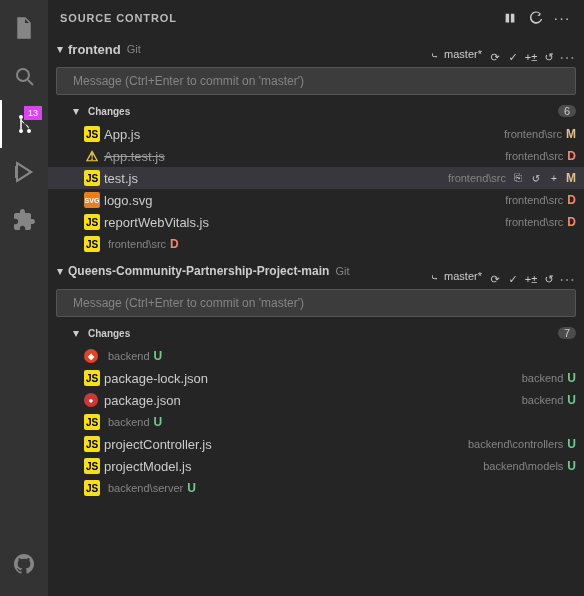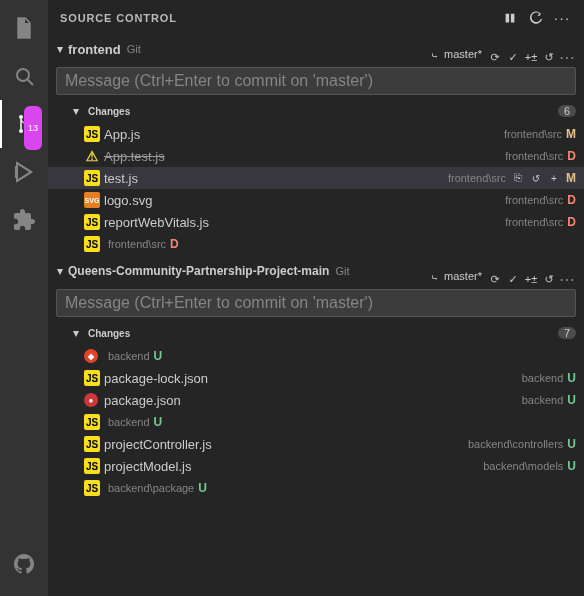--- a/index.html
+++ b/index.html
@@ -42,22 +42,22 @@
       width: 24px;
       height: 24px;
     }
     .badge {
       position: absolute;
       top: 6px;
       right: 6px;
       background: #d946ef;
       color: white;
       font-size: 9px;
-      border-radius: 6px;
-      padding: 16px 4px;
+      border-radius: 0;
+      padding: 1px 4px;
       min-width: 14px;
       text-align: center;
       line-height: 12px;
     }
 
     
     .main-panel {
       flex: 1;
       background: #252526;
       overflow: hidden;
@@ -168,22 +168,22 @@
 
     
     .commit-input-row {
       padding: 4px 8px;
     }
     .commit-input {
       width: 100%;
       background: #3c3c3c;
       border: 1px solid #555;
       color: #cccccc;
-      padding: 4px 8px;
-      font-size: 16px;
+      padding: 4px 16px;
+      font-size: 12px;
       border-radius: 2px;
       outline: none;
       height: 28px;
     }
     .commit-input::placeholder { color: #858585; }
 
     
     .changes-header {
       display: flex;
       align-items: center;
@@ -509,19 +509,19 @@
 
       <div class="file-row">
         <span class="file-icon js">JS</span>
         <span class="file-name">projectModel.js</span>
         <span class="file-path">backend\models</span>
         <span class="file-status status-U">U</span>
       </div>
 
       <div class="file-row">
         <span class="file-icon js">JS</span>
-        <span class="file-path">backend\package</span>
+        <span class="file-path">backend\server</span>
         <span class="file-status status-U">U</span>
       </div>
     </div>
 
   </div>
 </div>
 
 </body></html>

